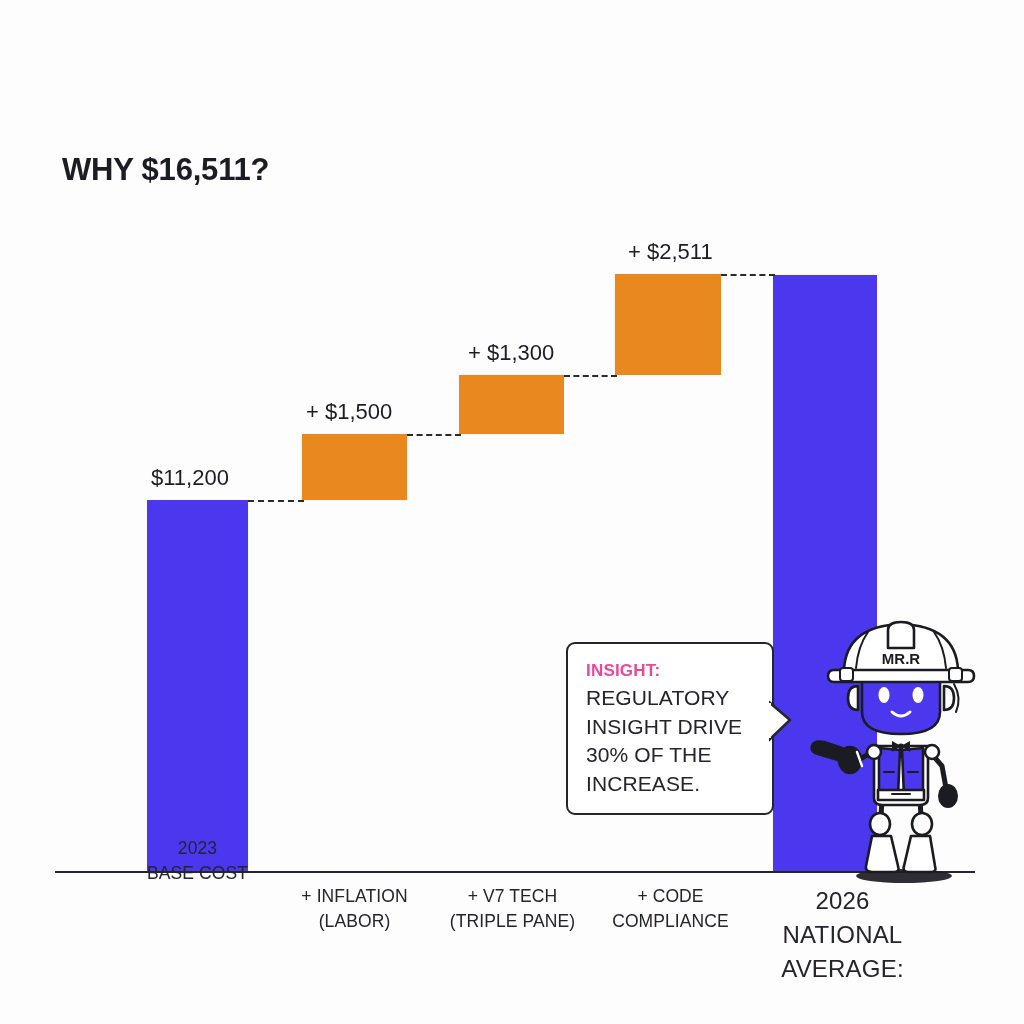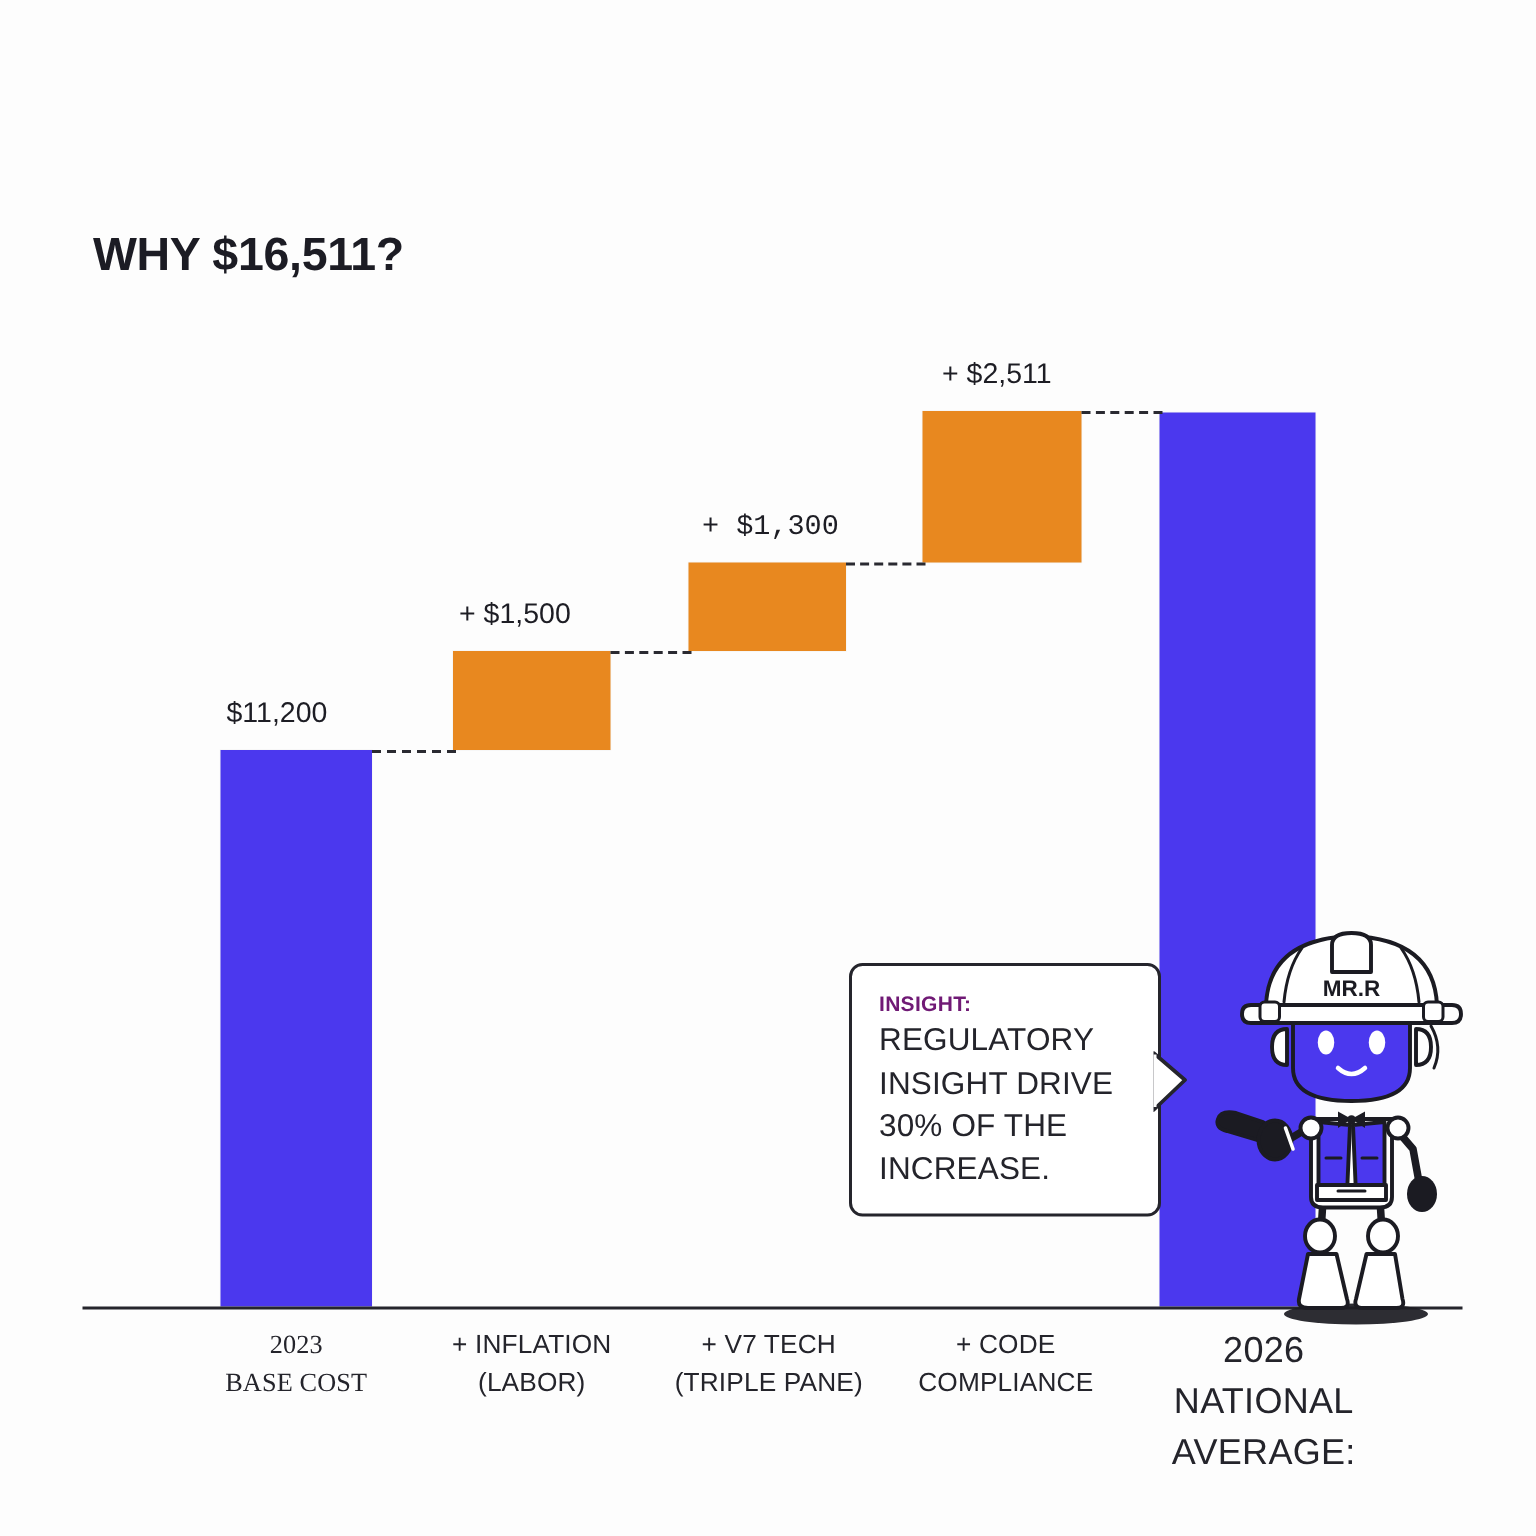--- a/index.html
+++ b/index.html
@@ -47,21 +47,21 @@
   #chart { position: absolute; left: 0; top: 0; width: 1024px; height: 1024px; }
   .bar {
     position: absolute;
     box-shadow: 0 0 0 0.5px rgba(0,0,0,0.03);
   }
   .bar.blue  { background: #4b38ee; }
   .bar.orange{ background: #e8881f; }
 
   .vlabel {
     position: absolute;
-    font-size: 19px; color: #1d1d24; font-weight: 400;
+    font-size: 22px; color: #1d1d24; font-weight: 400;
     white-space: nowrap;
   }
 
   .connector {
     position: absolute; height: 0;
     border-top: 2.5px dashed #2a2a31;
   }
 
   #axis {
     position: absolute; left: 55px; top: 871px; width: 920px; height: 0;
@@ -81,21 +81,21 @@
   #callout {
     position: absolute; left: 566px; top: 642px;
     width: 208px; min-height: 152px;
     background: #ffffff;
     border: 2.5px solid #25252c;
     border-radius: 9px;
     padding: 16px 16px 14px 18px;
     z-index: 6;
   }
   #callout .ctitle {
-    font-size: 14px; font-weight: 700; color: #701a75;
+    font-size: 17px; font-weight: 700; color: #ec4899;
     letter-spacing: .2px; line-height: 1.35;
   }
   #callout .cbody {
     font-size: 21px; color: #24242b; line-height: 1.37;
     letter-spacing: .1px; margin-top: 1px;
   }
   #callout-tail {
     position: absolute; right: -21px; top: 56px;
     width: 24px; height: 44px; z-index: 7;
   }
@@ -123,26 +123,26 @@
     <div class="bar orange" style="left:615px; top:274px; width:106px; height:101px;"></div>
     <div class="bar blue" style="left:773px; top:275px; width:104px; height:596px;"></div>
 
     <div class="connector" style="left:248px; top:500px; width:56px;"></div>
     <div class="connector" style="left:407px; top:434px; width:54px;"></div>
     <div class="connector" style="left:564px; top:375px; width:53px;"></div>
     <div class="connector" style="left:721px; top:274px; width:54px;"></div>
 
     <div class="vlabel" style="left:151px; top:465px;">$11,200</div>
     <div class="vlabel" style="left:306px; top:399px;">+ $1,500</div>
-    <div class="vlabel" style="left:468px; top:340px;font-family:Liberation Mono, monospace;">+ $1,300</div>
+    <div class="vlabel" style="left:468px; top:340px;">+ $1,300</div>
     <div class="vlabel" style="left:628px; top:239px;">+ $2,511</div>
 
     <div id="axis"></div>
 
-    <div class="xlabel" style="left:120px; top:884px; width:155px;font-family:Liberation Serif, serif;">
+    <div class="xlabel" style="left:120px; top:836px; width:155px;">
       <div>2023</div>
       <div>BASE COST</div>
     </div>
     <div class="xlabel" style="left:272px; top:884px; width:165px;">
       <div>+ INFLATION</div>
       <div>(LABOR)</div>
     </div>
     <div class="xlabel" style="left:430px; top:884px; width:165px;">
       <div>+ V7 TECH</div>
       <div>(TRIPLE PANE)</div>

